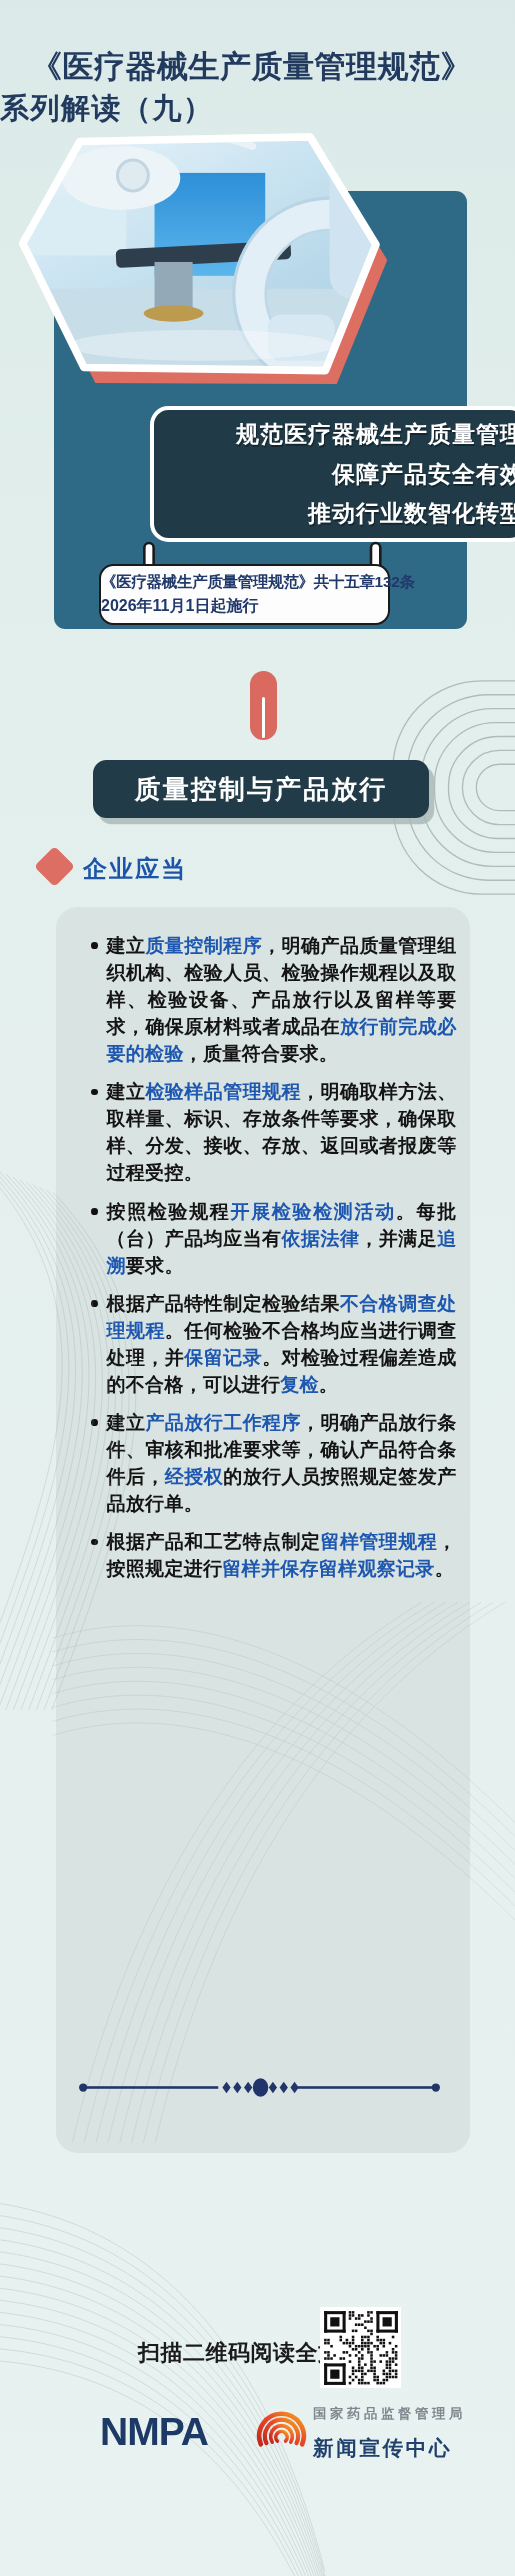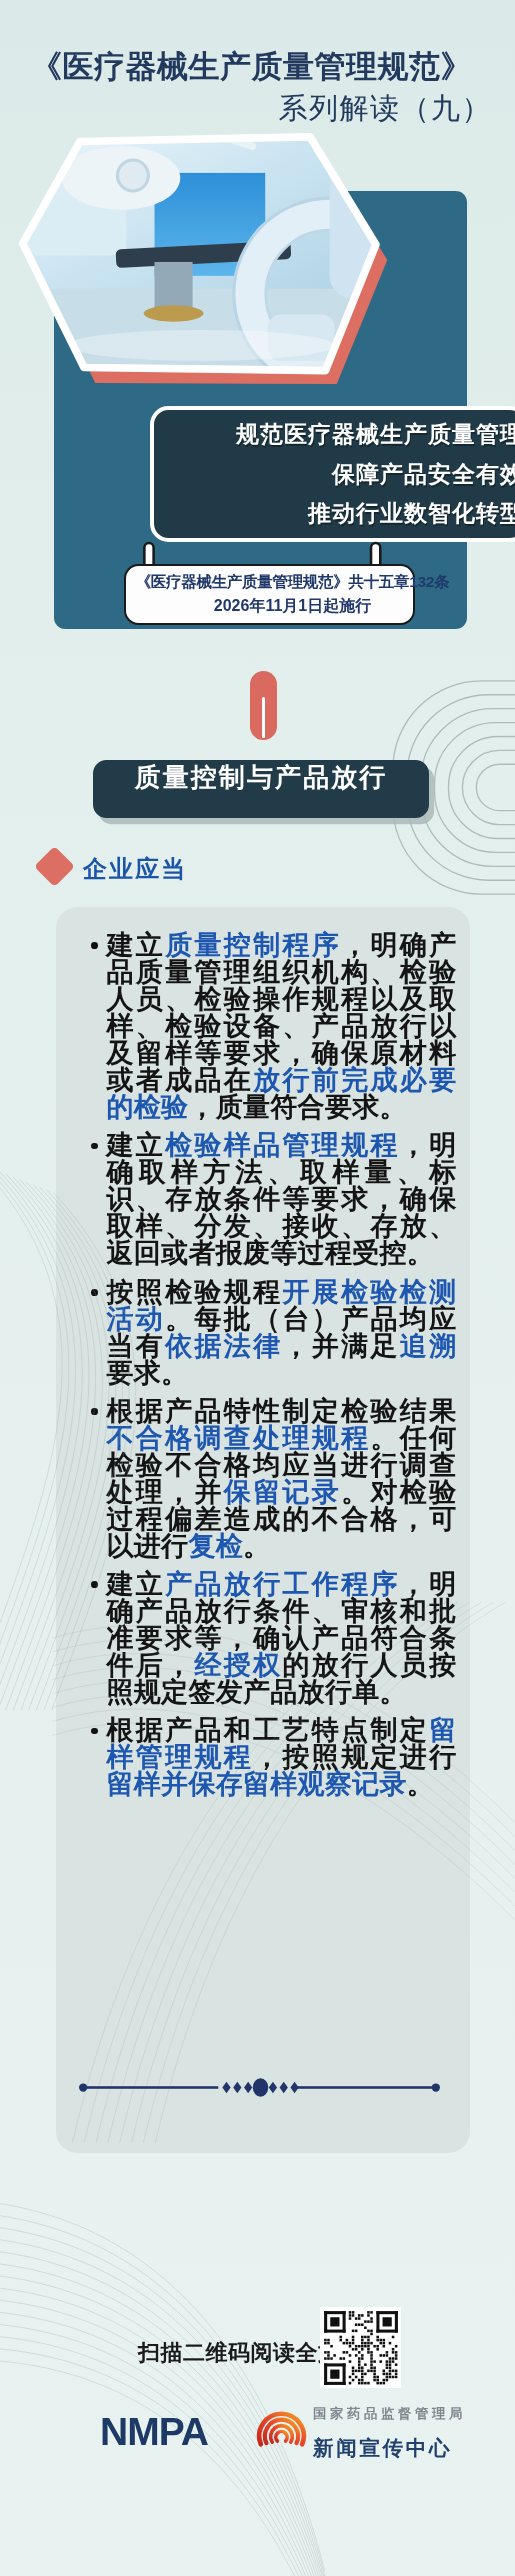--- a/index.html
+++ b/index.html
@@ -5,48 +5,48 @@
   html,body{margin:0;padding:0;}
   .canvas{
     position:relative; width:515px; height:2576px; overflow:hidden;
     background:linear-gradient(180deg,#dbeae8 0%,#e3efed 28%,#e8f2f1 100%);
     font-family:"Liberation Sans","DejaVu Sans",sans-serif;
   }
   .abs{position:absolute;}
   
   .title1{left:0;top:90;width:503px;text-align:center;
     font-size:31px;font-weight:900;color:#223a5e;letter-spacing:0.5px;top:46px;}
-  .title2{left:0;top:89px;width:492px;text-align:right;
-    font-size:29px;font-weight:400;color:#223a5e;letter-spacing:1.5px;}
+  .title2{left:0;top:89px;width:492px;text-align:left;
+    font-size:29px;font-weight:700;color:#223a5e;letter-spacing:1.5px;}
   
   .teal-rect{left:54px;top:191px;width:413px;height:438px;border-radius:11.3px;background:#2e6a85;}
   .quote-box{left:150px;top:406px;width:378px;height:136px;border-radius:18.5px;
     background:#203b47;border:4.6px solid #ffffff;box-sizing:border-box;
     display:flex;flex-direction:column;justify-content:space-evenly;align-items:flex-end;}
   .quote-box div{color:#ffffff;font-size:23px;font-weight:900;letter-spacing:1px;
     text-shadow:1px 1.5px 0 rgba(0,0,0,0.35);white-space:nowrap;}
-  .sign{left:124px;top:564px;width:291px;height:61px;border-radius:14.4px;
+  .sign{left:99px;top:564px;width:291px;height:61px;border-radius:14.4px;
     background:#fdfdfd;border:2.6px solid #1a1a1a;box-sizing:border-box;
-    display:flex;flex-direction:column;justify-content:center;align-items:center;gap:3.1px;z-index:6;padding-left:46px;}
+    display:flex;flex-direction:column;justify-content:center;align-items:flex-start;gap:3.1px;z-index:6;}
   .sign .l1{font-size:15.5px;font-weight:800;color:#21386b;letter-spacing:-0.3px;white-space:nowrap;}
   .sign .l2{font-size:16px;font-weight:800;color:#21386b;white-space:nowrap;}
   
   .pill{left:250px;top:671px;width:27px;height:69px;border-radius:13.4px;background:#da6a60;z-index:2;}
   .pill-line{left:262px;top:697px;width:2.6px;height:41px;border-radius:1.5px;background:#ffffff;z-index:3;}
   .sec-box{left:93px;top:760px;width:336px;height:58px;border-radius:13.4px;background:#213c48;
-    box-shadow:5.2px 6.2px 0 rgba(170,186,184,0.85);display:flex;justify-content:center;z-index:4;}
+    box-shadow:5.2px 6.2px 0 rgba(170,186,184,0.85);display:flex;align-items:center;justify-content:center;z-index:4;}
   .sec-box span{color:#ffffff;font-size:26px;font-weight:900;letter-spacing:2.1px;}
   .diamond{left:40px;top:852px;width:29px;height:29px;background:#dd6e63;border-radius:4.6px;
     transform:rotate(45deg);z-index:4;}
   .ent-label{left:83px;top:853px;font-size:24px;font-weight:900;color:#1b54a8;letter-spacing:2.1px;z-index:4;}
   
   .card{left:56px;top:907px;width:414px;height:1246px;border-radius:21.6px;background:#d9e3e1;z-index:1;}
   .bullets{position:absolute;left:33px;top:25px;margin:0;padding:0;list-style:none;width:369px;}
   .bullets li{position:relative;padding-left:17.5px;width:350px;box-sizing:content-box;
-    font-size:27px;line-height:27px;font-weight:600;color:#141414;margin-bottom:11.3px;
+    font-size:19px;line-height:27px;font-weight:600;color:#141414;margin-bottom:11.3px;
     text-align:justify;letter-spacing:0.3px;}
   .bullets li::before{content:"";position:absolute;left:2.1px;top:10.3px;width:6.7px;height:6.7px;
     border-radius:50%;background:#111111;}
   .bullets .hl{color:#1d57b0;font-weight:700;}
   
   .scan-text{left:138px;top:2338px;font-size:22px;font-weight:700;color:#1b1b1b;letter-spacing:0.5px;z-index:5;}
   .qr{left:320px;top:2307px;width:81px;height:81px;background:#ffffff;z-index:5;}
   .nmpa-word{left:100px;top:2410px;font-size:39px;font-weight:900;color:#1d3a66;letter-spacing:-1px;z-index:5;text-align:right;}
   .org-name{left:313px;top:2405px;font-size:13.4px;font-weight:600;color:#80878f;letter-spacing:3.6px;z-index:5;white-space:nowrap;}
   .center-name{left:313px;top:2421px;font-size:20.6px;font-weight:800;color:#20406e;letter-spacing:2.6px;z-index:5;white-space:nowrap;margin-top:13px;}

